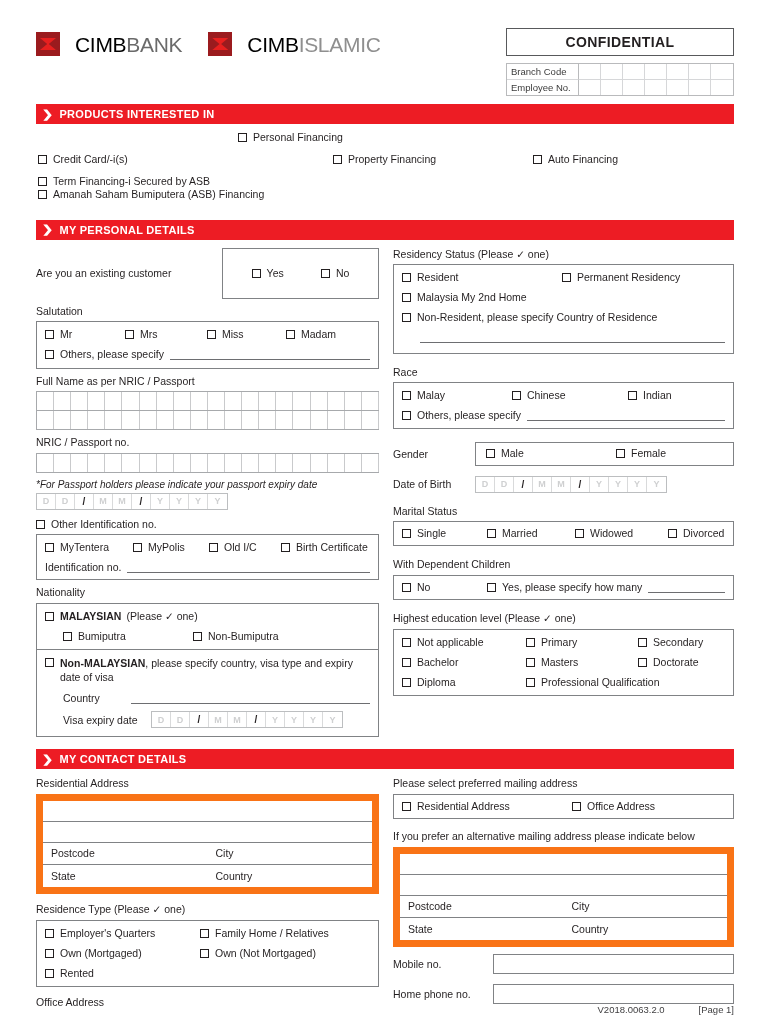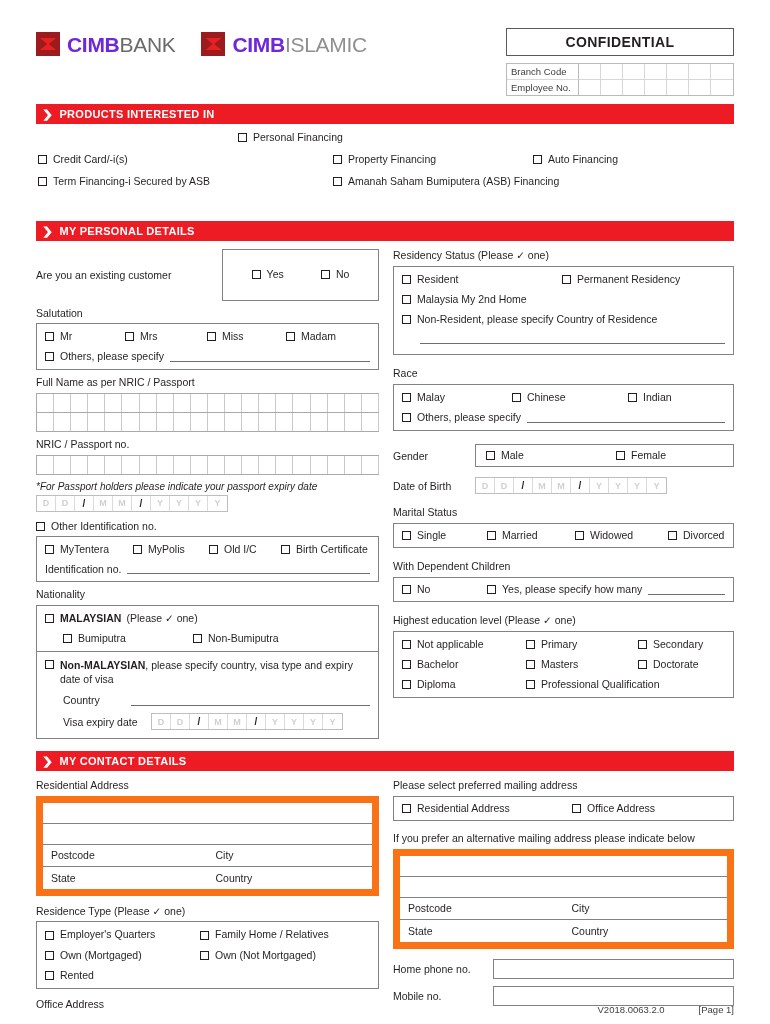--- a/index.html
+++ b/index.html
@@ -18,21 +18,21 @@
   .hdr { display:flex; align-items:flex-start; }
   .logos { display:flex; gap:26px; align-items:center; padding-top:4px; }
   .logo { display:flex; align-items:center; gap:7px; }
   .logo-mark { width:24px; height:24px; background:#9b1b1e; position:relative; flex:0 0 auto; }
   .logo-mark:after{
     content:""; position:absolute; left:4px; top:6px; width:16px; height:12px;
     background:#e8201f;
     clip-path: polygon(0 0, 100% 0, 55% 50%, 100% 100%, 0 100%, 45% 50%);
   }
   .logo-text { font-size:21px; letter-spacing:-0.3px; line-height:1; white-space:nowrap; }
-  .logo-text b { font-weight:bold; color:#6d28d9; }
+  .logo-text b { font-weight:normal; color:#000000;margin-left:8px; }
   .logo-text span { font-weight:normal; color:#6a6a6a; }
   .logo-text .islamic { color:#8f8f8f; }
 
   .hdr-right { margin-left:auto; width:228px; }
   .confidential {
     border:1.5px solid #58595b; text-align:center; font-weight:bold;
     font-size:14px; padding:5px 0 5px; letter-spacing:0.4px;
   }
   .codebox { margin-top:7px; border:1px solid #b9babc; display:table; width:100%; }
   .coderow { display:table-row; }
@@ -59,21 +59,21 @@
   .cb { display:inline-flex; align-items:center; gap:6px; white-space:nowrap; }
   .cb i {
     width:9px; height:9px; border:1.5px solid #231f20; display:inline-block;
     flex:0 0 auto; background:#fff;
   }
   .cb span { line-height:1.25; white-space:normal; }
 
   
   .products { padding:7px 2px 6px 2px; }
   .prow { display:flex; align-items:flex-start; margin-bottom:9px; }
-  .prow:last-child { margin-bottom:19px; }
+  .prow:last-child { margin-bottom:4px;flex-direction:column; }
   .pc1 { width:295px; } .pc2 { width:200px; } .pc3 { flex:1; }
 
   
   .cols { display:flex; gap:14px; padding-top:6px; }
   .colL { width:344px; }
   .colR { width:342px; }
 
   .lbl { font-size:10.5px; margin:6px 0 3px 0; line-height:1.3; }
   .box { border:1px solid #808285; }
   .box-pad { padding:6px 8px; }
@@ -677,26 +677,26 @@
         <div class="ar">
           <div class="ac half">Postcode</div>
           <div class="ac half">City</div>
         </div>
         <div class="ar">
           <div class="ac half">State</div>
           <div class="ac half">Country</div>
         </div>
       </div>
 
+      <div class="fieldrow">
+        <div class="flbl">Mobile no.</div>
+        <div class="fieldbox"></div>
+      </div>
       <div class="fieldrow" style="margin-top:10px">
         <div class="flbl">Home phone no.</div>
-        <div class="fieldbox"></div>
-      </div>
-      <div class="fieldrow">
-        <div class="flbl">Mobile no.</div>
         <div class="fieldbox"></div>
       </div>
 
     </div>
   </div>
 
   <div class="footer">
     <span>V2018.0063.2.0</span>
     <span>[Page 1]</span>
   </div>

